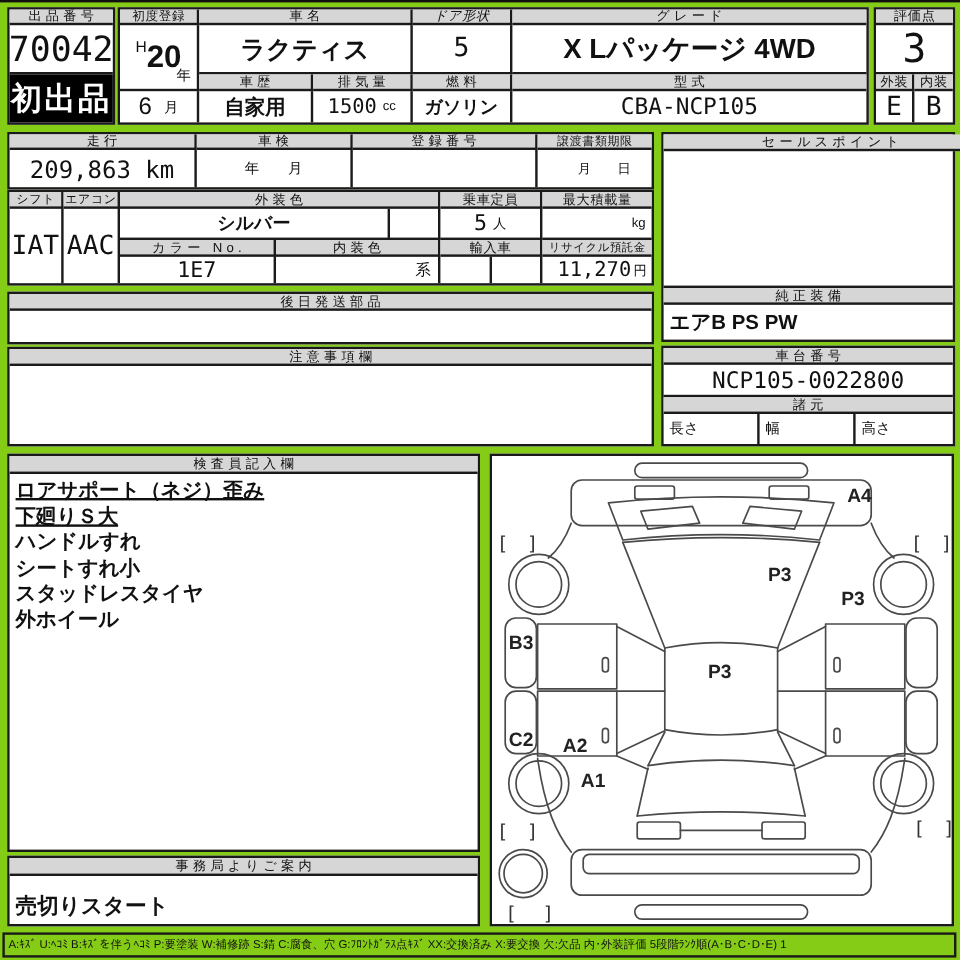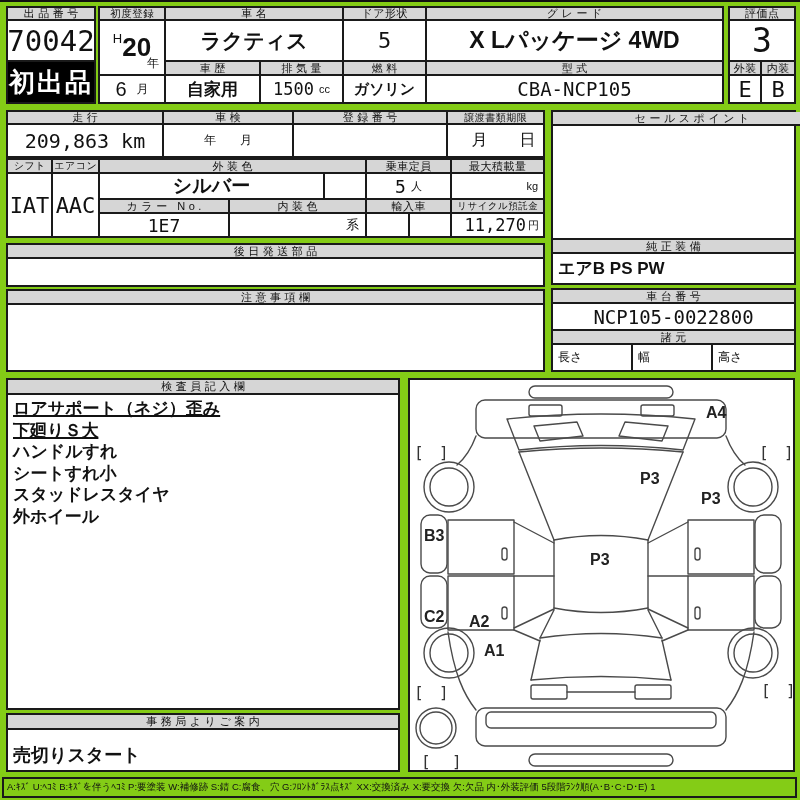--- a/index.html
+++ b/index.html
@@ -52,21 +52,21 @@
     <div class="c hd br bb" style="left:66px;top:0;width:178px;height:13px;">車名</div>
     <div class="c br bb" style="left:66px;top:13px;width:178px;height:41px;font-size:21px;font-weight:bold;">ラクティス</div>
     <div class="c hd br bb" style="left:66px;top:54px;width:95px;height:14px;">車歴</div>
     <div class="c br" style="left:66px;top:68px;width:95px;height:26px;font-size:17px;font-weight:bold;">自家用</div>
     <div class="c hd br bb" style="left:161px;top:54px;width:83px;height:14px;">排気量</div>
     <div class="c br" style="left:161px;top:68px;width:83px;height:26px;">
       <span class="mono" style="font-size:17px;">1500</span>
       <span class="unit">cc</span>
     </div>
 
-    <div class="c hd tight br bb" style="left:244px;top:0;width:83px;height:13px;">ドア形状</div>
+    <div class="c hd tight br bb" style="left:244px;top:0;width:83px;height:13px;font-style:italic;">ドア形状</div>
     <div class="c br bb mono" style="left:244px;top:13px;width:83px;height:41px;font-size:22px;">5</div>
     <div class="c hd br bb" style="left:244px;top:54px;width:83px;height:14px;">燃料</div>
     <div class="c br" style="left:244px;top:68px;width:83px;height:26px;font-size:15px;font-weight:bold;">ガソリン</div>
 
     <div class="c hd bb" style="left:327px;top:0;width:295px;height:13px;">グレード</div>
     <div class="c bb" style="left:327px;top:13px;width:295px;height:41px;font-size:23px;font-weight:bold;">X Lパッケージ 4WD</div>
     <div class="c hd bb" style="left:327px;top:54px;width:295px;height:14px;">型式</div>
     <div class="c mono" style="left:327px;top:68px;width:295px;height:26px;font-size:19px;">CBA-NCP105</div>
   </div>
 
@@ -80,31 +80,31 @@
   </div>
 
   <div class="blk" style="left:6px;top:110px;width:539px;height:48px;">
     <div class="c hd br bb" style="left:0;top:0;width:156px;height:13px;">走行</div>
     <div class="c br mono" style="left:0;top:13px;width:156px;height:31px;font-size:20px;">209,863 km</div>
     <div class="c hd br bb" style="left:156px;top:0;width:130px;height:13px;">車検</div>
     <div class="c br" style="left:156px;top:13px;width:130px;height:31px;font-size:12px;">年　　月</div>
     <div class="c hd br bb" style="left:286px;top:0;width:154px;height:13px;">登録番号</div>
     <div class="c br" style="left:286px;top:13px;width:154px;height:31px;"></div>
     <div class="c hd tight bb" style="left:440px;top:0;width:95px;height:13px;font-size:10px;">譲渡書類期限</div>
-    <div class="c" style="left:440px;top:13px;width:111px;height:31px;font-size:16px;">月　　日</div>
+    <div class="c" style="left:440px;top:13px;width:111px;height:31px;font-size:11px;">月　　日</div>
   </div>
 
   <div class="blk" style="left:6px;top:158px;width:539px;height:80px;">
     <div class="c hd tight br bb" style="left:0;top:0;width:45px;height:14px;font-size:10px;">シフト</div>
     <div class="c br mono" style="left:0;top:14px;width:45px;height:62px;font-size:22px;">IAT</div>
     <div class="c hd tight br bb" style="left:45px;top:0;width:47px;height:14px;font-size:10px;">エアコン</div>
     <div class="c br mono" style="left:45px;top:14px;width:47px;height:62px;font-size:22px;">AAC</div>
 
     <div class="c hd br bb" style="left:92px;top:0;width:267px;height:14px;">外装色</div>
-    <div class="c br bb" style="left:92px;top:14px;width:225px;height:26px;font-size:19px;font-weight:bold;">シルバー</div>
+    <div class="c br bb" style="left:92px;top:14px;width:225px;height:26px;font-size:15px;font-weight:bold;">シルバー</div>
     <div class="c br bb" style="left:317px;top:14px;width:42px;height:26px;"></div>
     <div class="c hd tight br bb" style="left:359px;top:0;width:85px;height:14px;">乗車定員</div>
     <div class="c br bb" style="left:359px;top:14px;width:85px;height:26px;">
       <span class="mono" style="font-size:18px;">5</span>
       <span class="unit">人</span>
     </div>
     <div class="c hd tight bb" style="left:444px;top:0;width:91px;height:14px;">最大積載量</div>
     <div class="c bb right" style="left:444px;top:14px;width:91px;height:26px;padding-right:5px;">
       <span></span>
       <span style="font-size:11px;">kg</span>

